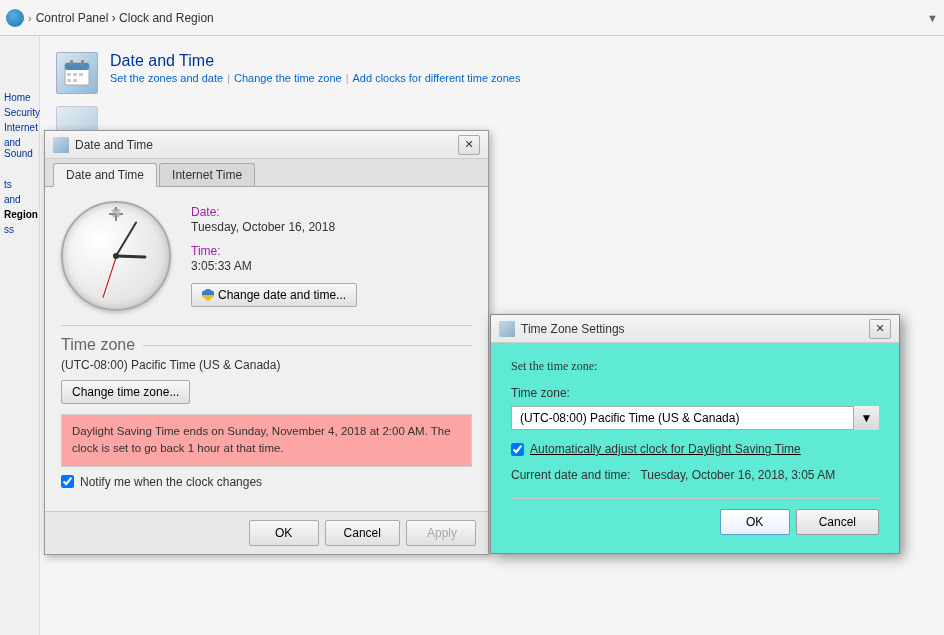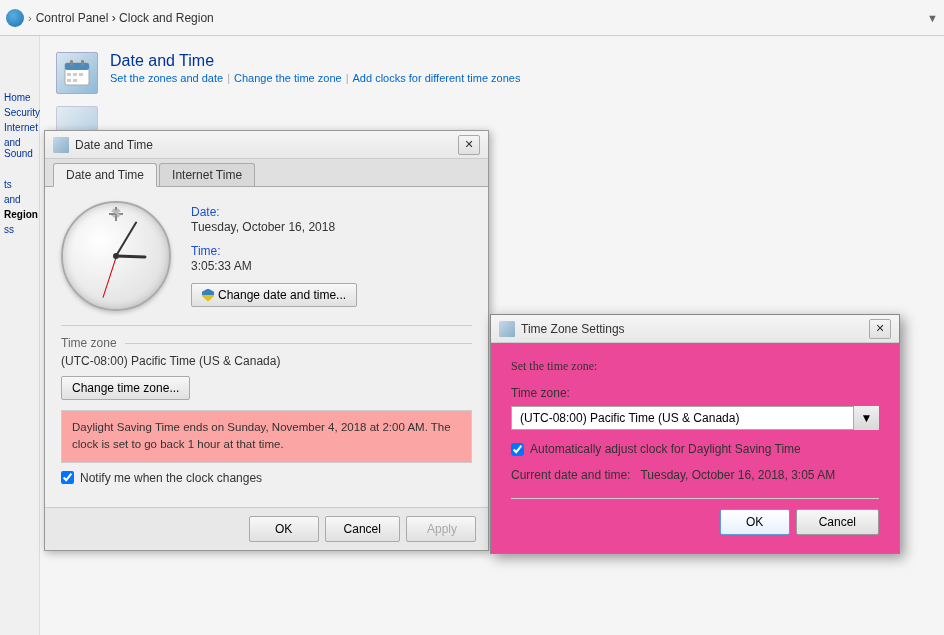--- a/index.html
+++ b/index.html
@@ -118,42 +118,42 @@
       width: 2px; height: 40px;
       margin-left: -1px;
       transform: rotate(30deg); 
     }
     .second-hand {
       width: 1px; height: 44px;
       background: #cc0000;
       margin-left: -0.5px;
       transform: rotate(198deg); 
     }
-    .info-label { color: #1d4ed8; font-size: 12px; margin-bottom: 1px; }
+    .info-label { color: #a21caf; font-size: 12px; margin-bottom: 1px; }
     .info-value { color: #333; font-size: 12px; margin-bottom: 10px; }
 
     .change-btn {
       display: inline-flex;
       align-items: center;
       gap: 4px;
       padding: 4px 10px;
       background: linear-gradient(to bottom, #f8f8f8, #e0e0e0);
       border: 1px solid #aaa;
       cursor: pointer;
       font-size: 12px;
       border-radius: 2px;
     }
 
     .timezone-section {
       border-top: 1px solid #ccc;
       padding-top: 10px;
       margin-bottom: 10px;
     }
     .timezone-label {
-      font-size: 12px; color: #666;
+      font-size: 16px; color: #666;
       display: flex; align-items: center; gap: 8px; text-align: center;
     }
     .timezone-label::after {
       content: '';
       flex: 1;
       height: 1px;
       background: #ccc;
     }
     .timezone-value {
       margin: 4px 0 8px;
@@ -193,21 +193,21 @@
       cursor: pointer;
       font-size: 12px;
       border-radius: 2px;
       min-width: 70px;
     }
     .dlg-btn.disabled { color: #aaa; cursor: default; padding-left: 20px; }
 
     
     .tz-dialog {
       position: absolute;
-      background: #ec4899;
+      background: #5eead4;
       border: 1px solid #888;
       box-shadow: 4px 4px 12px rgba(0,0,0,0.4);
     }
     .tz-content {
       padding: 16px 20px;
     }
     .tz-set-label { font-size: 12px; color: #333; margin-bottom: 12px; font-family: Liberation Serif, serif; }
     .tz-zone-label { font-size: 12px; color: #333; margin-bottom: 6px; }
     .tz-select-wrapper {
       position: relative;
@@ -228,20 +228,21 @@
       right: 0; top: 0; bottom: 0;
       width: 26px;
       background: linear-gradient(to bottom, #f0f0f0, #d8d8d8);
       border-left: 1px solid #aaa;
       display: flex; align-items: center; justify-content: center;
       pointer-events: none;
     }
     .tz-dst-check {
       display: flex; align-items: center; gap: 6px;
       margin-bottom: 12px;
+      text-decoration: underline;
     }
     .tz-current {
       display: flex; gap: 10px; align-items: baseline;
       margin-bottom: 16px;
     }
     .tz-current-label { font-size: 12px; color: #333; white-space: nowrap; }
     .tz-current-value { font-size: 12px; color: #333; }
 
     .tz-buttons {
       display: flex;

